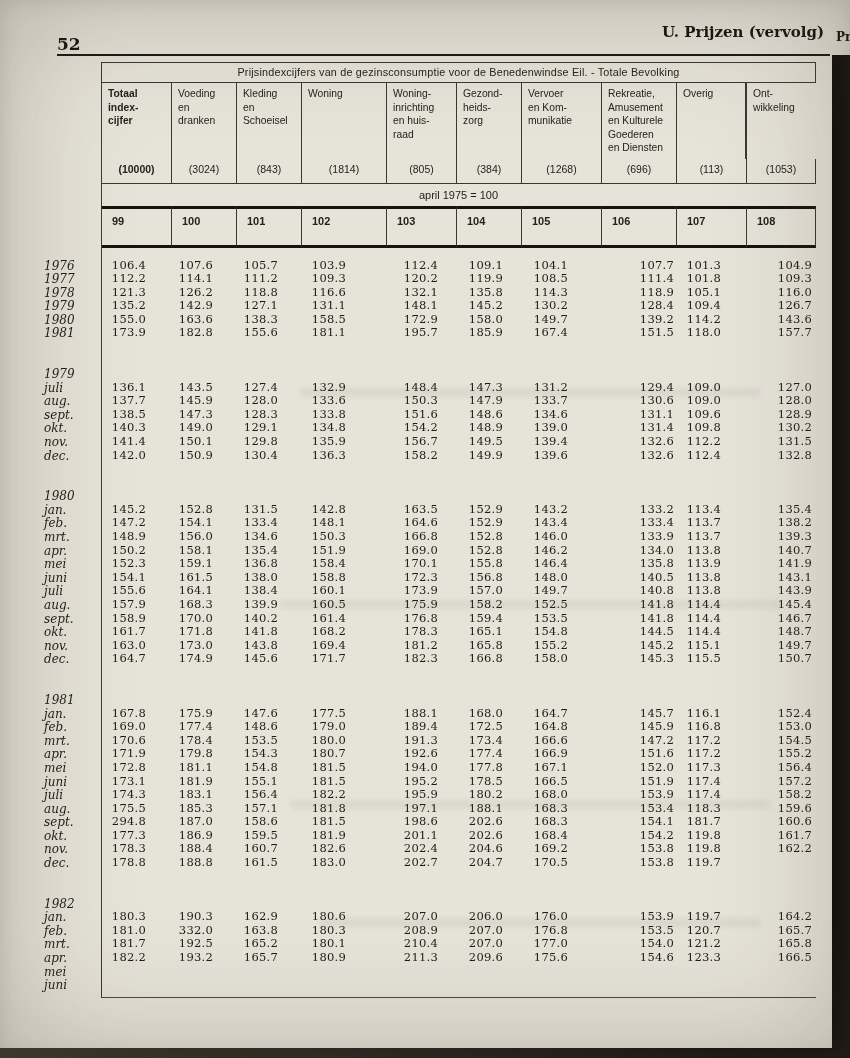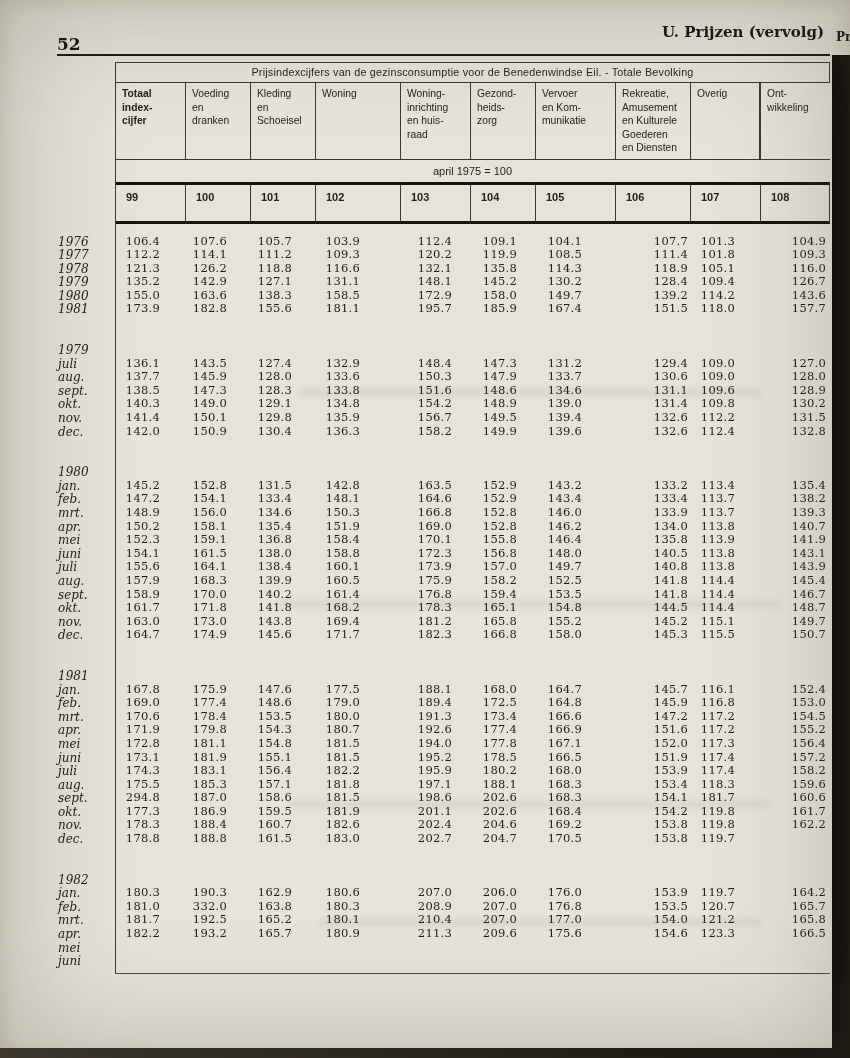--- a/index.html
+++ b/index.html
@@ -13,21 +13,21 @@
     box-shadow: inset 0 0 130px rgba(78,68,48,.33), inset 0 0 20px rgba(78,68,48,.15);
   }
   .pagenum{position:absolute; left:57px; top:34px; font:700 17px "DejaVu Serif",serif; color:#161310;}
   .hdr-right{position:absolute; right:26px; top:23px; font:700 15px "DejaVu Serif",serif; color:#161310;}
   .edge-frag{position:absolute; left:836px; top:30px; font:700 12px "DejaVu Serif",serif; color:#14110d;}
   .divider{position:absolute; left:57px; top:54px; width:773px; height:2px; background:#1b1812;}
   .rightbar{position:absolute; left:832px; top:55px; width:18px; height:1003px; background:#0e0d0b;}
   .bottombar{position:absolute; left:0; top:1048px; width:850px; height:10px;
     background:linear-gradient(90deg,#39352d,#0d0c0a);}
   
-  .tbl{position:absolute; left:57px; top:62px; width:773px; padding-bottom:6px;}
+  .tbl{position:absolute; left:43px; top:62px; width:773px; padding-bottom:6px;}
   .vline{position:absolute; left:58px; top:0; bottom:0; width:1px; background:#3b3832;}
   .bline{position:absolute; left:58px; right:0; bottom:0; height:1px; background:#4a463e;}
   .grid{display:grid; grid-template-columns:58px 70px 65px 65px 85px 70px 65px 80px 75px 70px 70px;}
   .title-box{grid-column:2 / -1; border:1px solid #3b3832; text-align:center;
     font-size:10.8px; line-height:19px; height:19px; letter-spacing:.2px; color:#26231e;}
   .hcell{border-left:1px solid #3b3832; font-size:10.3px; line-height:1.32; color:#26231e;
     padding:4px 4px 0 6px; white-space:pre-line;}
   .hcell.c9{border-right:1px solid #3b3832;}
   .names-row .hcell{height:72px;}
   .weights-row .hcell{height:20px; text-align:center; padding:4px 0 0 0; font-size:10.5px;}
@@ -95,20 +95,33 @@
 munikatie</div>
         <div class="hcell name c7">Rekreatie,
 Amusement
 en Kulturele
 Goederen
 en Diensten</div>
         <div class="hcell name c9">Overig</div>
         <div class="hcell name c8">Ont-
 wikkeling</div>
       </div>
+    <div class="grid weights-row">
+        <div></div>
+        <div class="hcell weight c0 bold">(10000)</div>
+        <div class="hcell weight c1">(3024)</div>
+        <div class="hcell weight c2">(843)</div>
+        <div class="hcell weight c3">(1814)</div>
+        <div class="hcell weight c4">(805)</div>
+        <div class="hcell weight c5">(384)</div>
+        <div class="hcell weight c6">(1268)</div>
+        <div class="hcell weight c7">(696)</div>
+        <div class="hcell weight c8">(113)</div>
+        <div class="hcell weight c9">(1053)</div>
+      </div>
 
     <div class="grid">
       <div></div>
       <div class="base-box">april 1975 = 100</div>
     </div>
 
     <div class="grid codes-row">
         <div></div>
         <div class="hcell code c0">99</div>
         <div class="hcell code c1">100</div>

